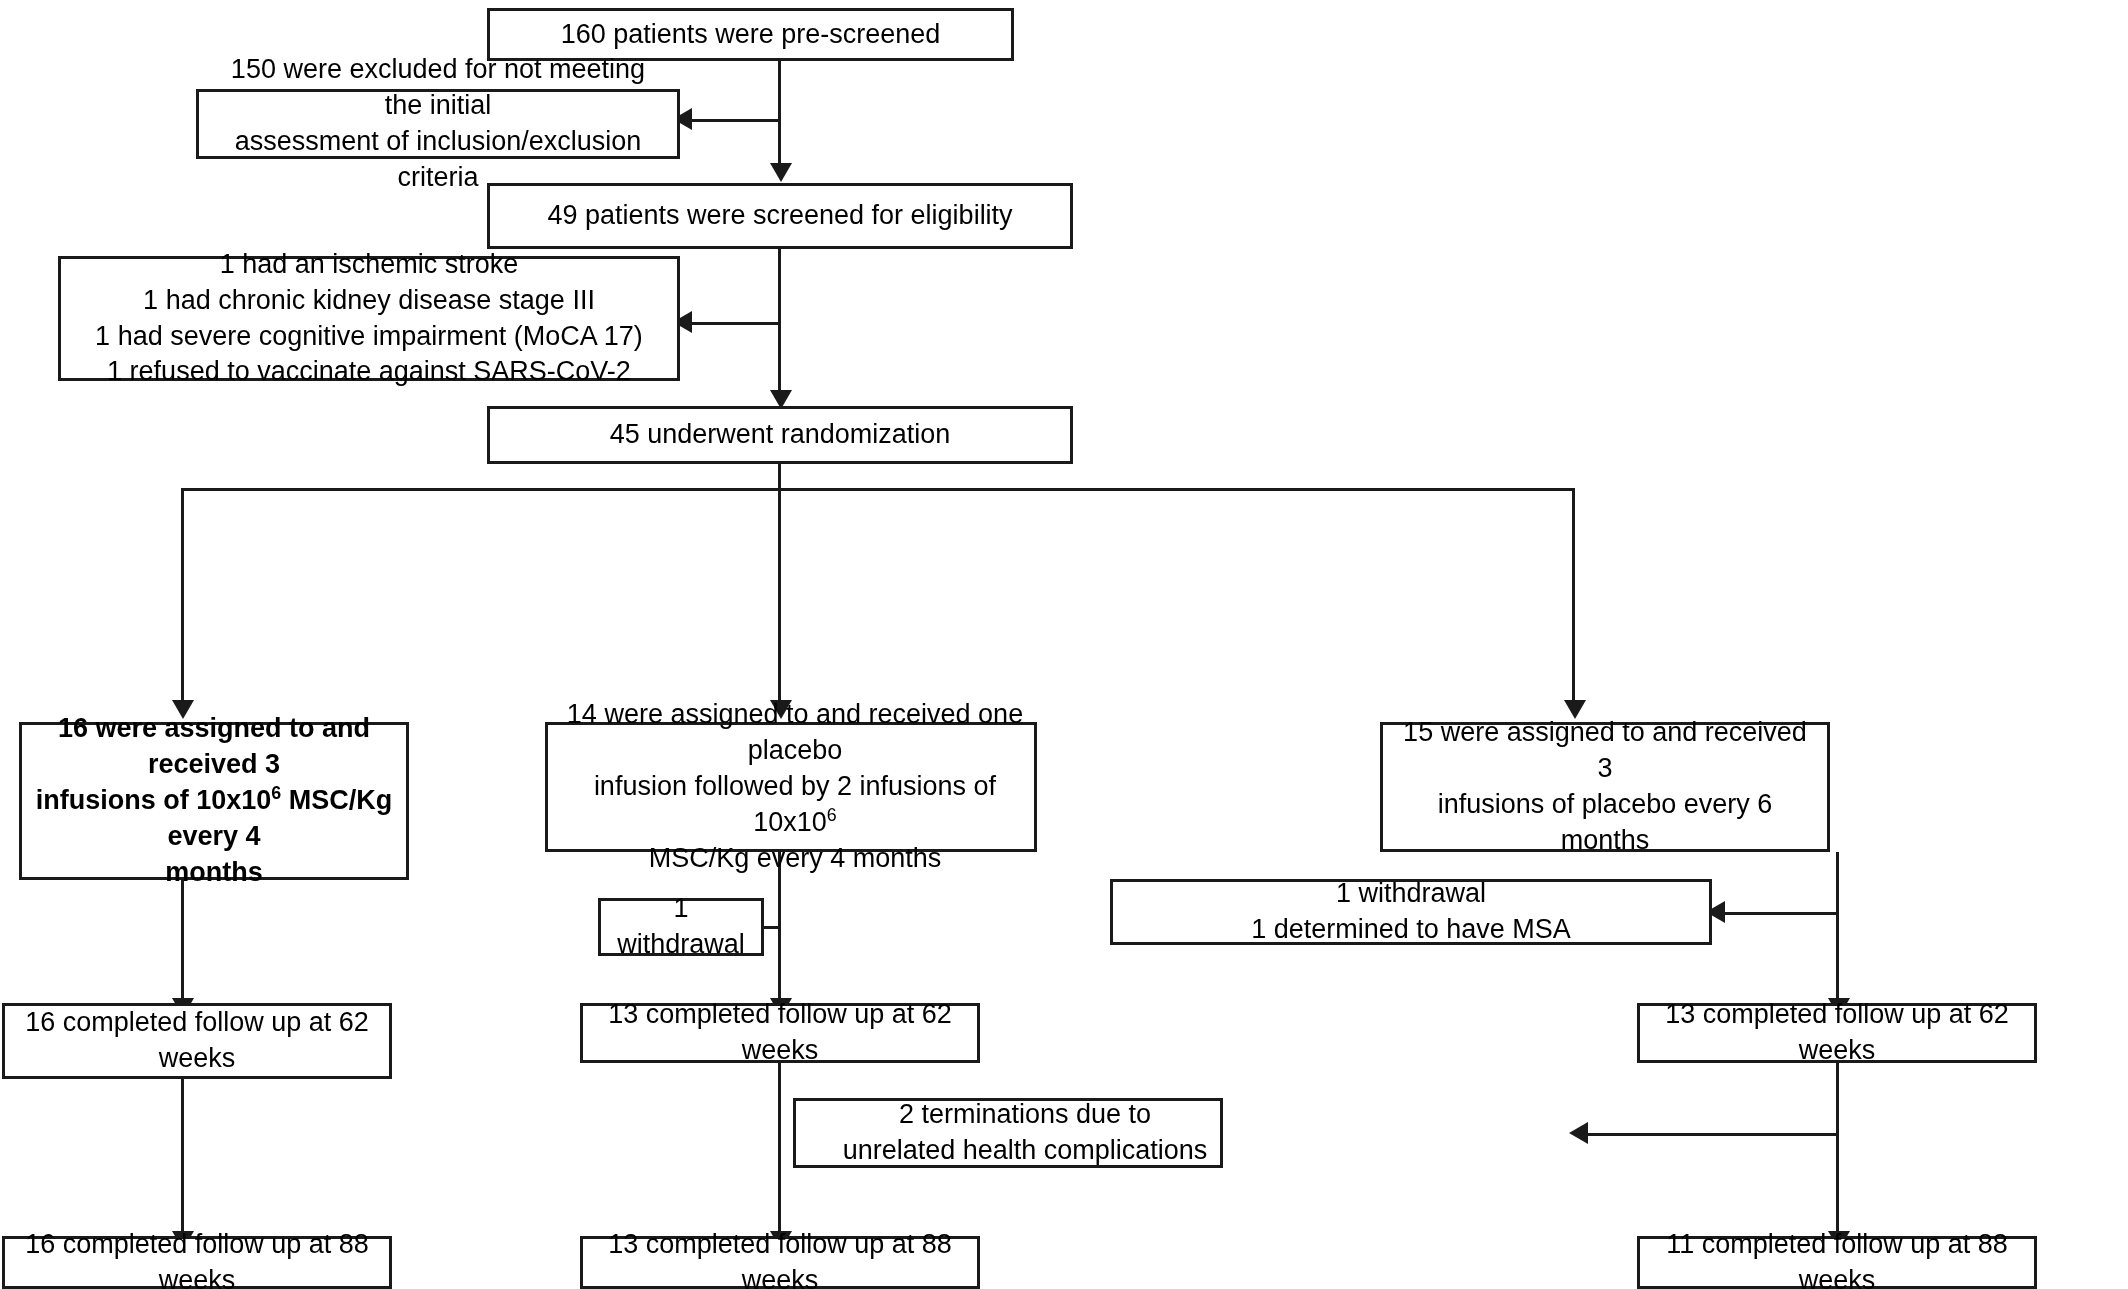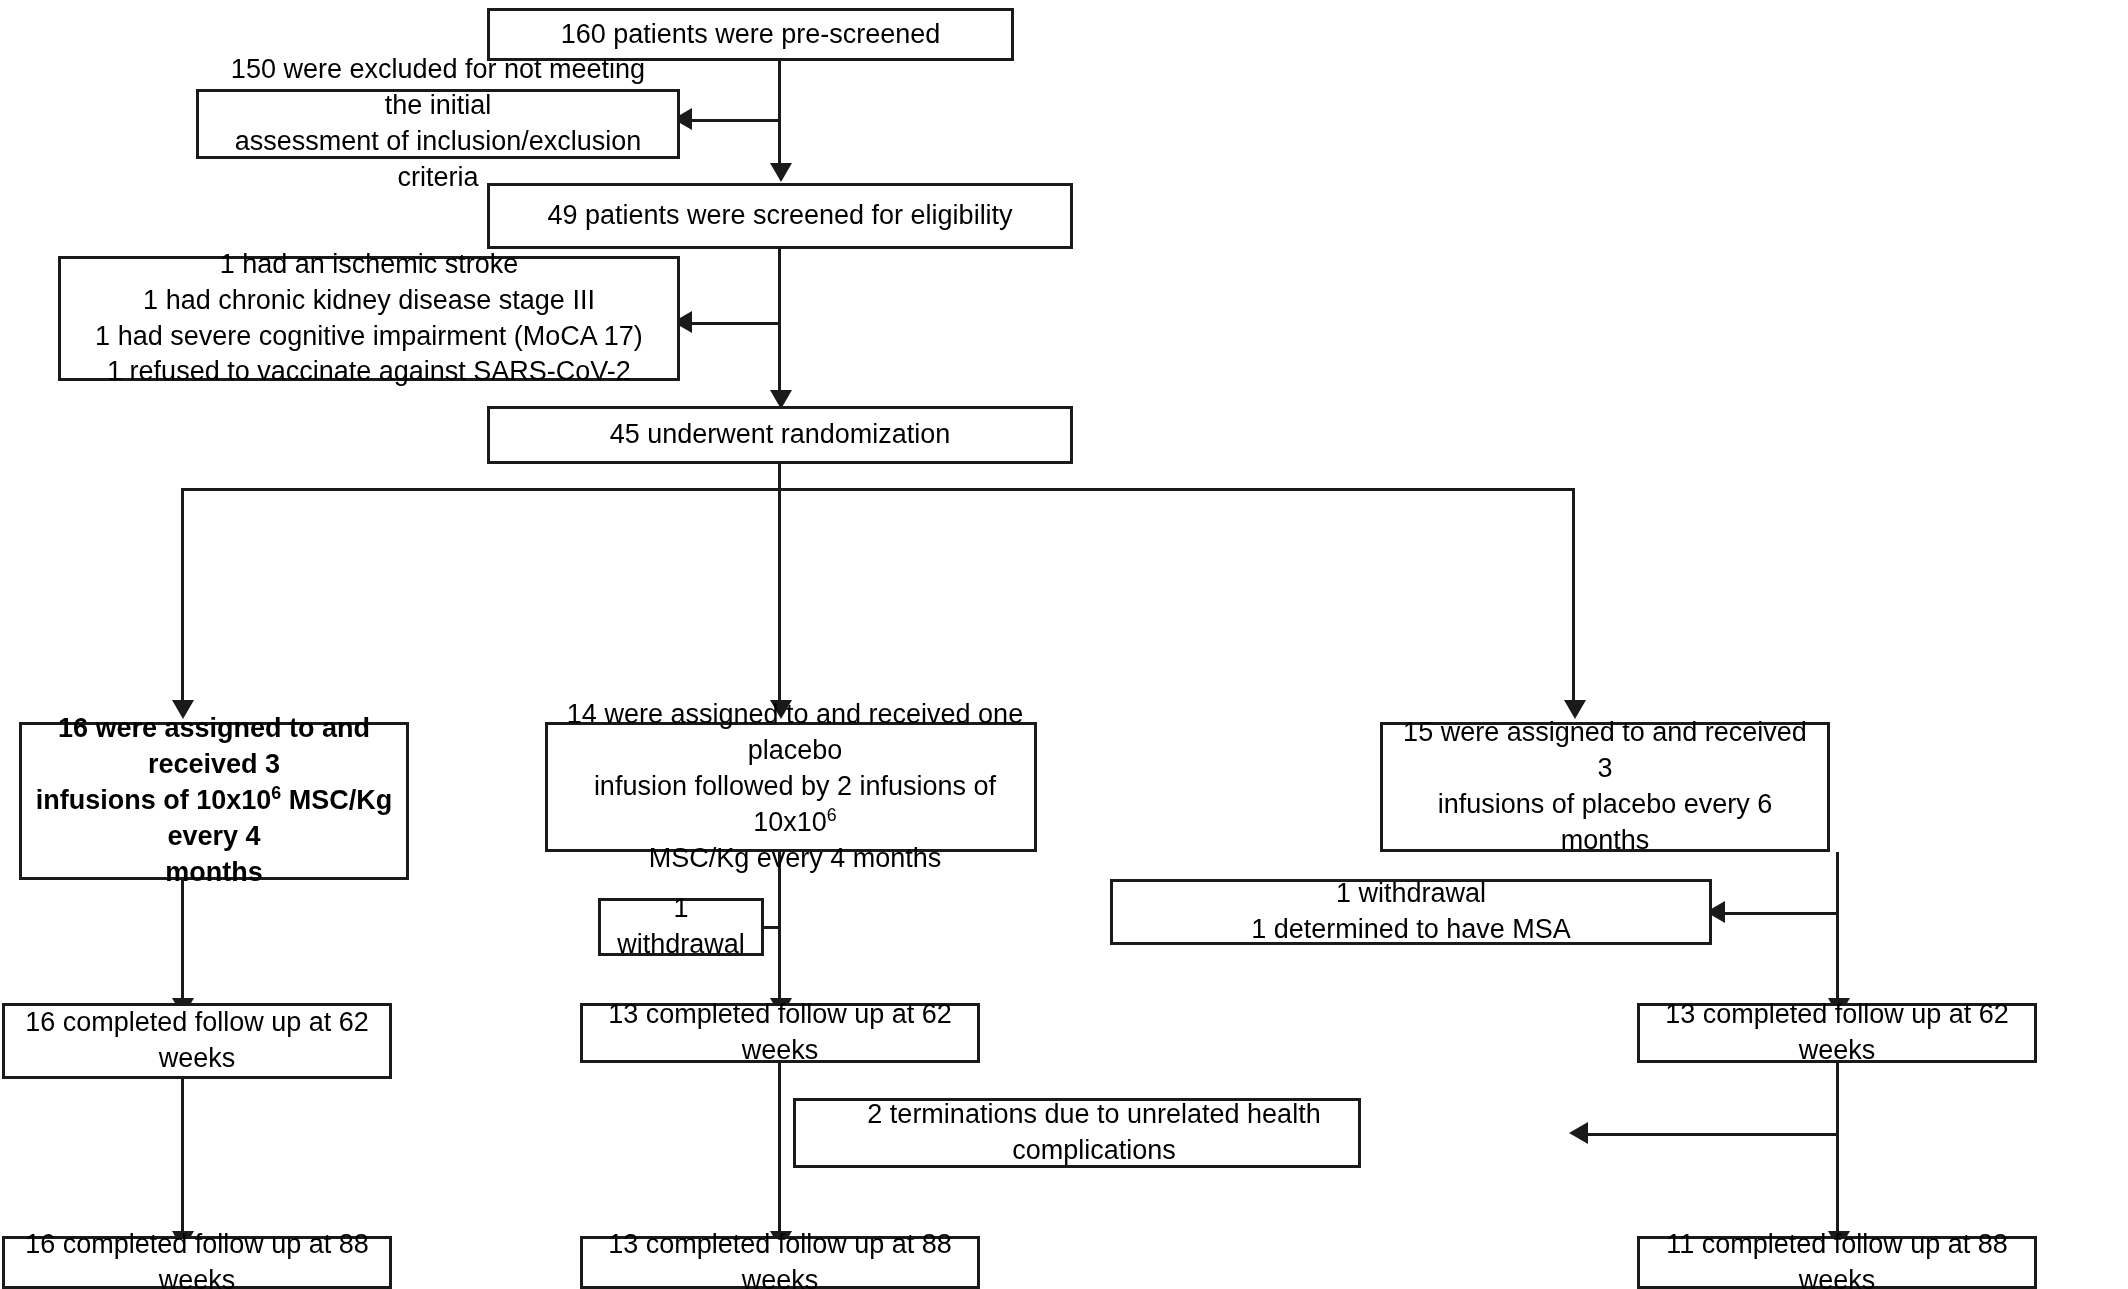--- a/index.html
+++ b/index.html
@@ -187,21 +187,21 @@
   </div>
 
   <div class="box" style="left:580px; top:1003px; width:400px; height:60px;">
     <span class="txt">13 completed follow up at 62 weeks</span>
   </div>
 
   <div class="box" style="left:1637px; top:1003px; width:400px; height:60px;">
     <span class="txt">13 completed follow up at 62 weeks</span>
   </div>
 
-  <div class="box" style="left:793px; top:1098px; width:568px; height:70px;padding-left:44px;">
+  <div class="box" style="left:793px; top:1098px; width:430px; height:70px;padding-left:44px;">
     <span class="txt">2 terminations due to unrelated health complications</span>
   </div>
 
   <div class="box" style="left:2px; top:1236px; width:390px; height:53px;">
     <span class="txt">16 completed follow up at 88 weeks</span>
   </div>
 
   <div class="box" style="left:580px; top:1236px; width:400px; height:53px;">
     <span class="txt">13 completed follow up at 88 weeks</span>
   </div>

